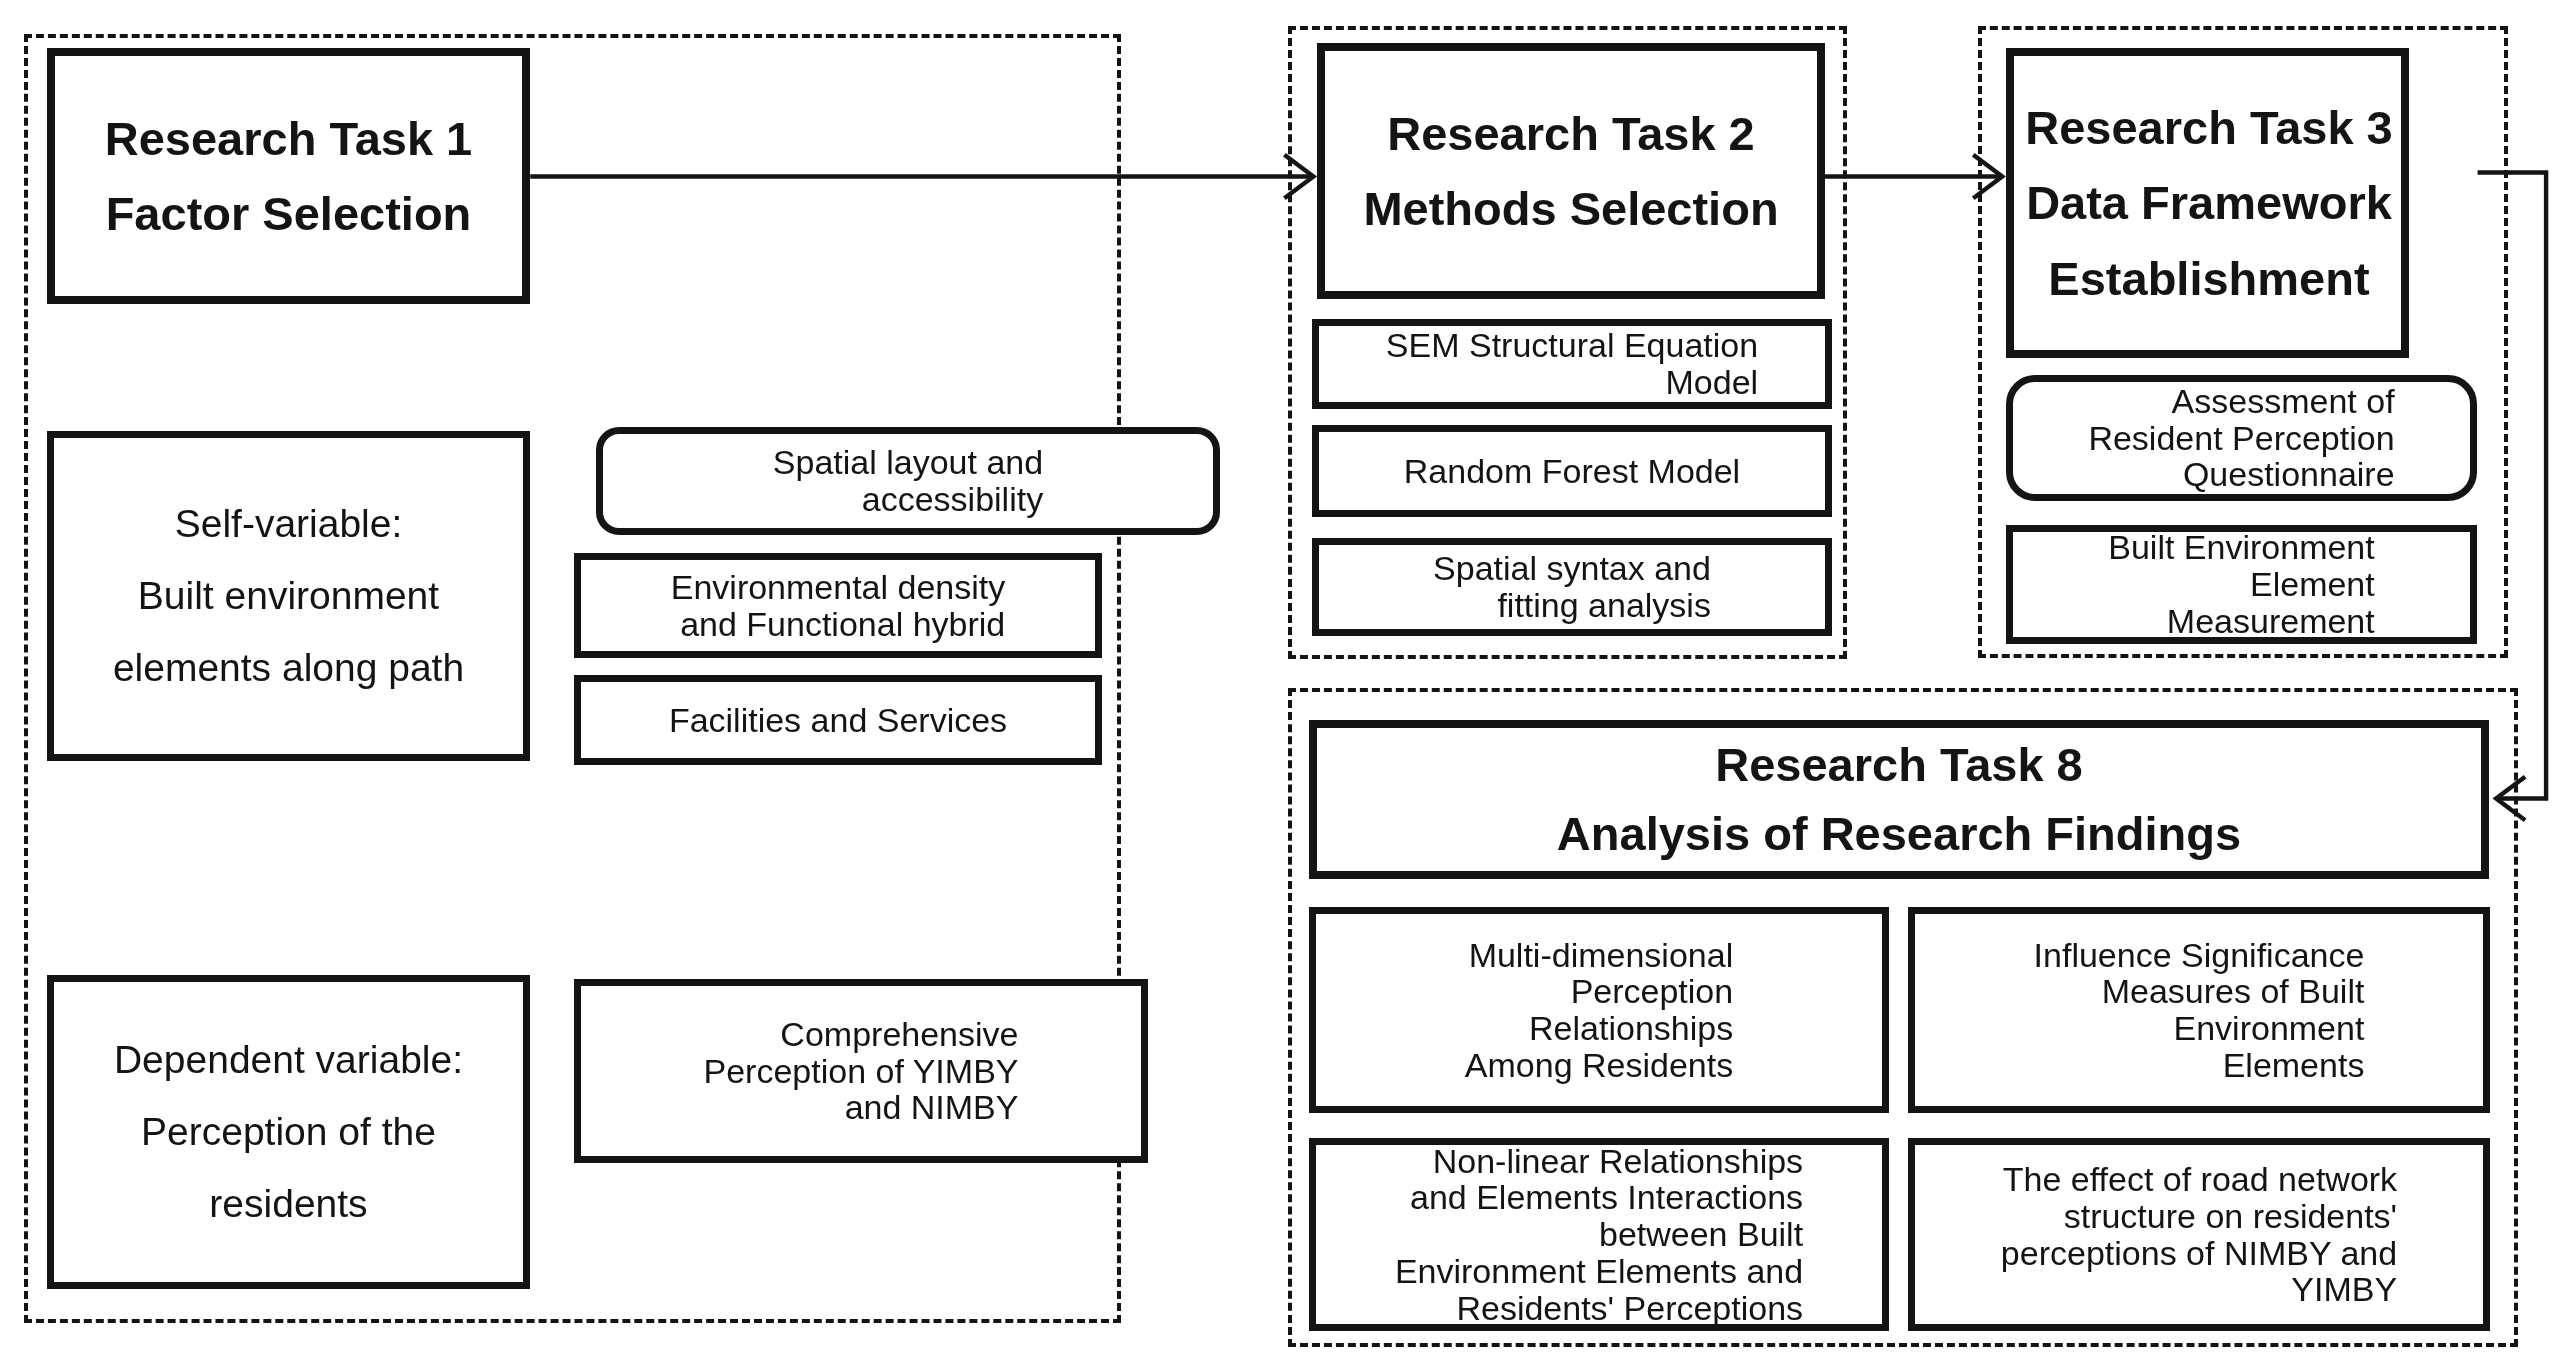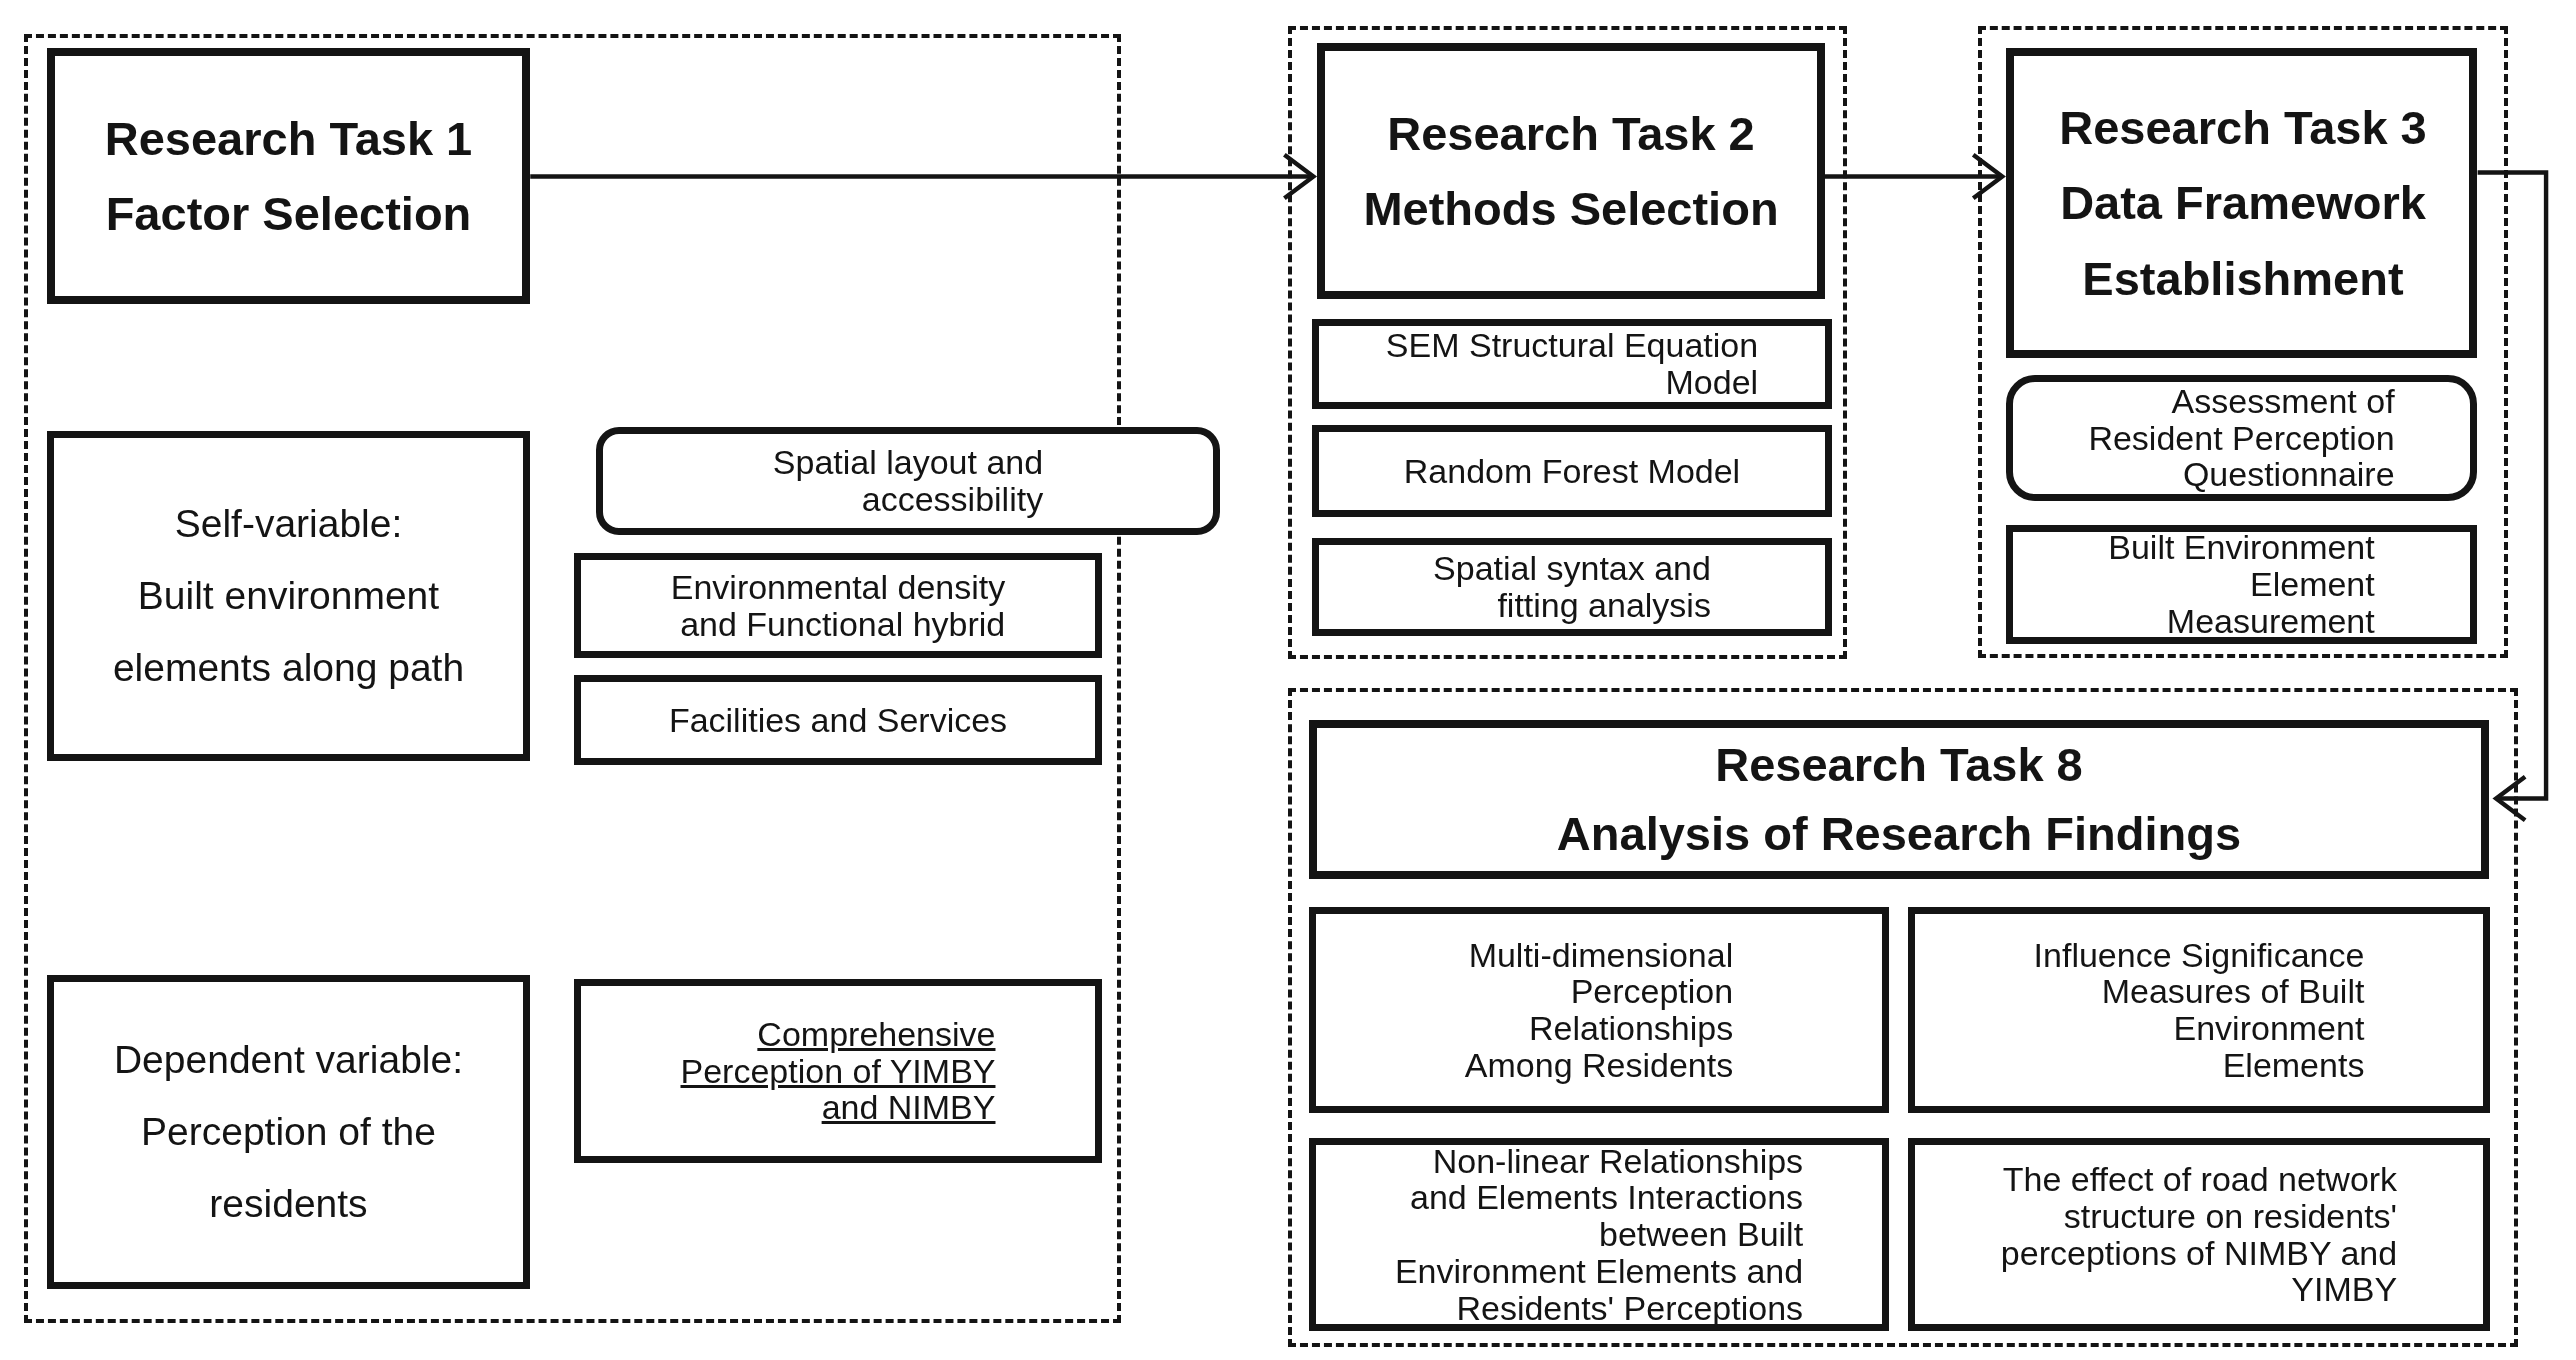--- a/index.html
+++ b/index.html
@@ -53,28 +53,28 @@
   #c2{left:1288px;top:26px;  width:559px;  height:633px;}
   #c3{left:1978px;top:26px;  width:530px;  height:632px;}
   #c4{left:1288px;top:688px; width:1230px; height:659px;}
 
   #t1-title{left:47px;  top:48px;   width:483px; height:256px;}
   #t1-self {left:47px;  top:431px;  width:483px; height:330px;}
   #t1-f0   {left:596px; top:427px;  width:624px; height:108px;border-radius:23px;}
   #t1-f1   {left:574px; top:553px;  width:528px; height:105px;}
   #t1-f2   {left:574px; top:675px;  width:528px; height:90px;}
   #t1-dep  {left:47px;  top:975px; width:483px; height:314px;}
-  #t1-comp {left:574px; top:979px; width:528px; height:184px;text-decoration:underline;}
+  #t1-comp {left:574px; top:979px; width:574px; height:184px;}
 
   #t2-title{left:1317px;top:43px;  width:508px; height:256px;}
   #t2-m0   {left:1312px;top:319px; width:520px; height:90px;}
   #t2-m1   {left:1312px;top:425px; width:520px; height:92px;}
   #t2-m2   {left:1312px;top:538px; width:520px; height:98px;}
 
-  #t3-title{left:2006px;top:48px;  width:471px; height:310px;padding-left:11px;}
+  #t3-title{left:2006px;top:48px;  width:403px; height:310px;padding-left:11px;}
   #t3-i0   {left:2006px;top:375px; width:471px; height:126px;border-radius:29px;}
   #t3-i1   {left:2006px;top:525px; width:471px; height:119px;}
 
   #t4-title{left:1309px;top:720px; width:1180px; height:159px;}
   #t4-f0   {left:1309px;top:907px;width:580px; height:206px;}
   #t4-f1   {left:1908px;top:907px;width:582px; height:206px;}
   #t4-f2   {left:1309px;top:1138px;width:580px; height:193px;}
   #t4-f3   {left:1908px;top:1138px;width:582px; height:193px;}
 
   #arrow-layer{

